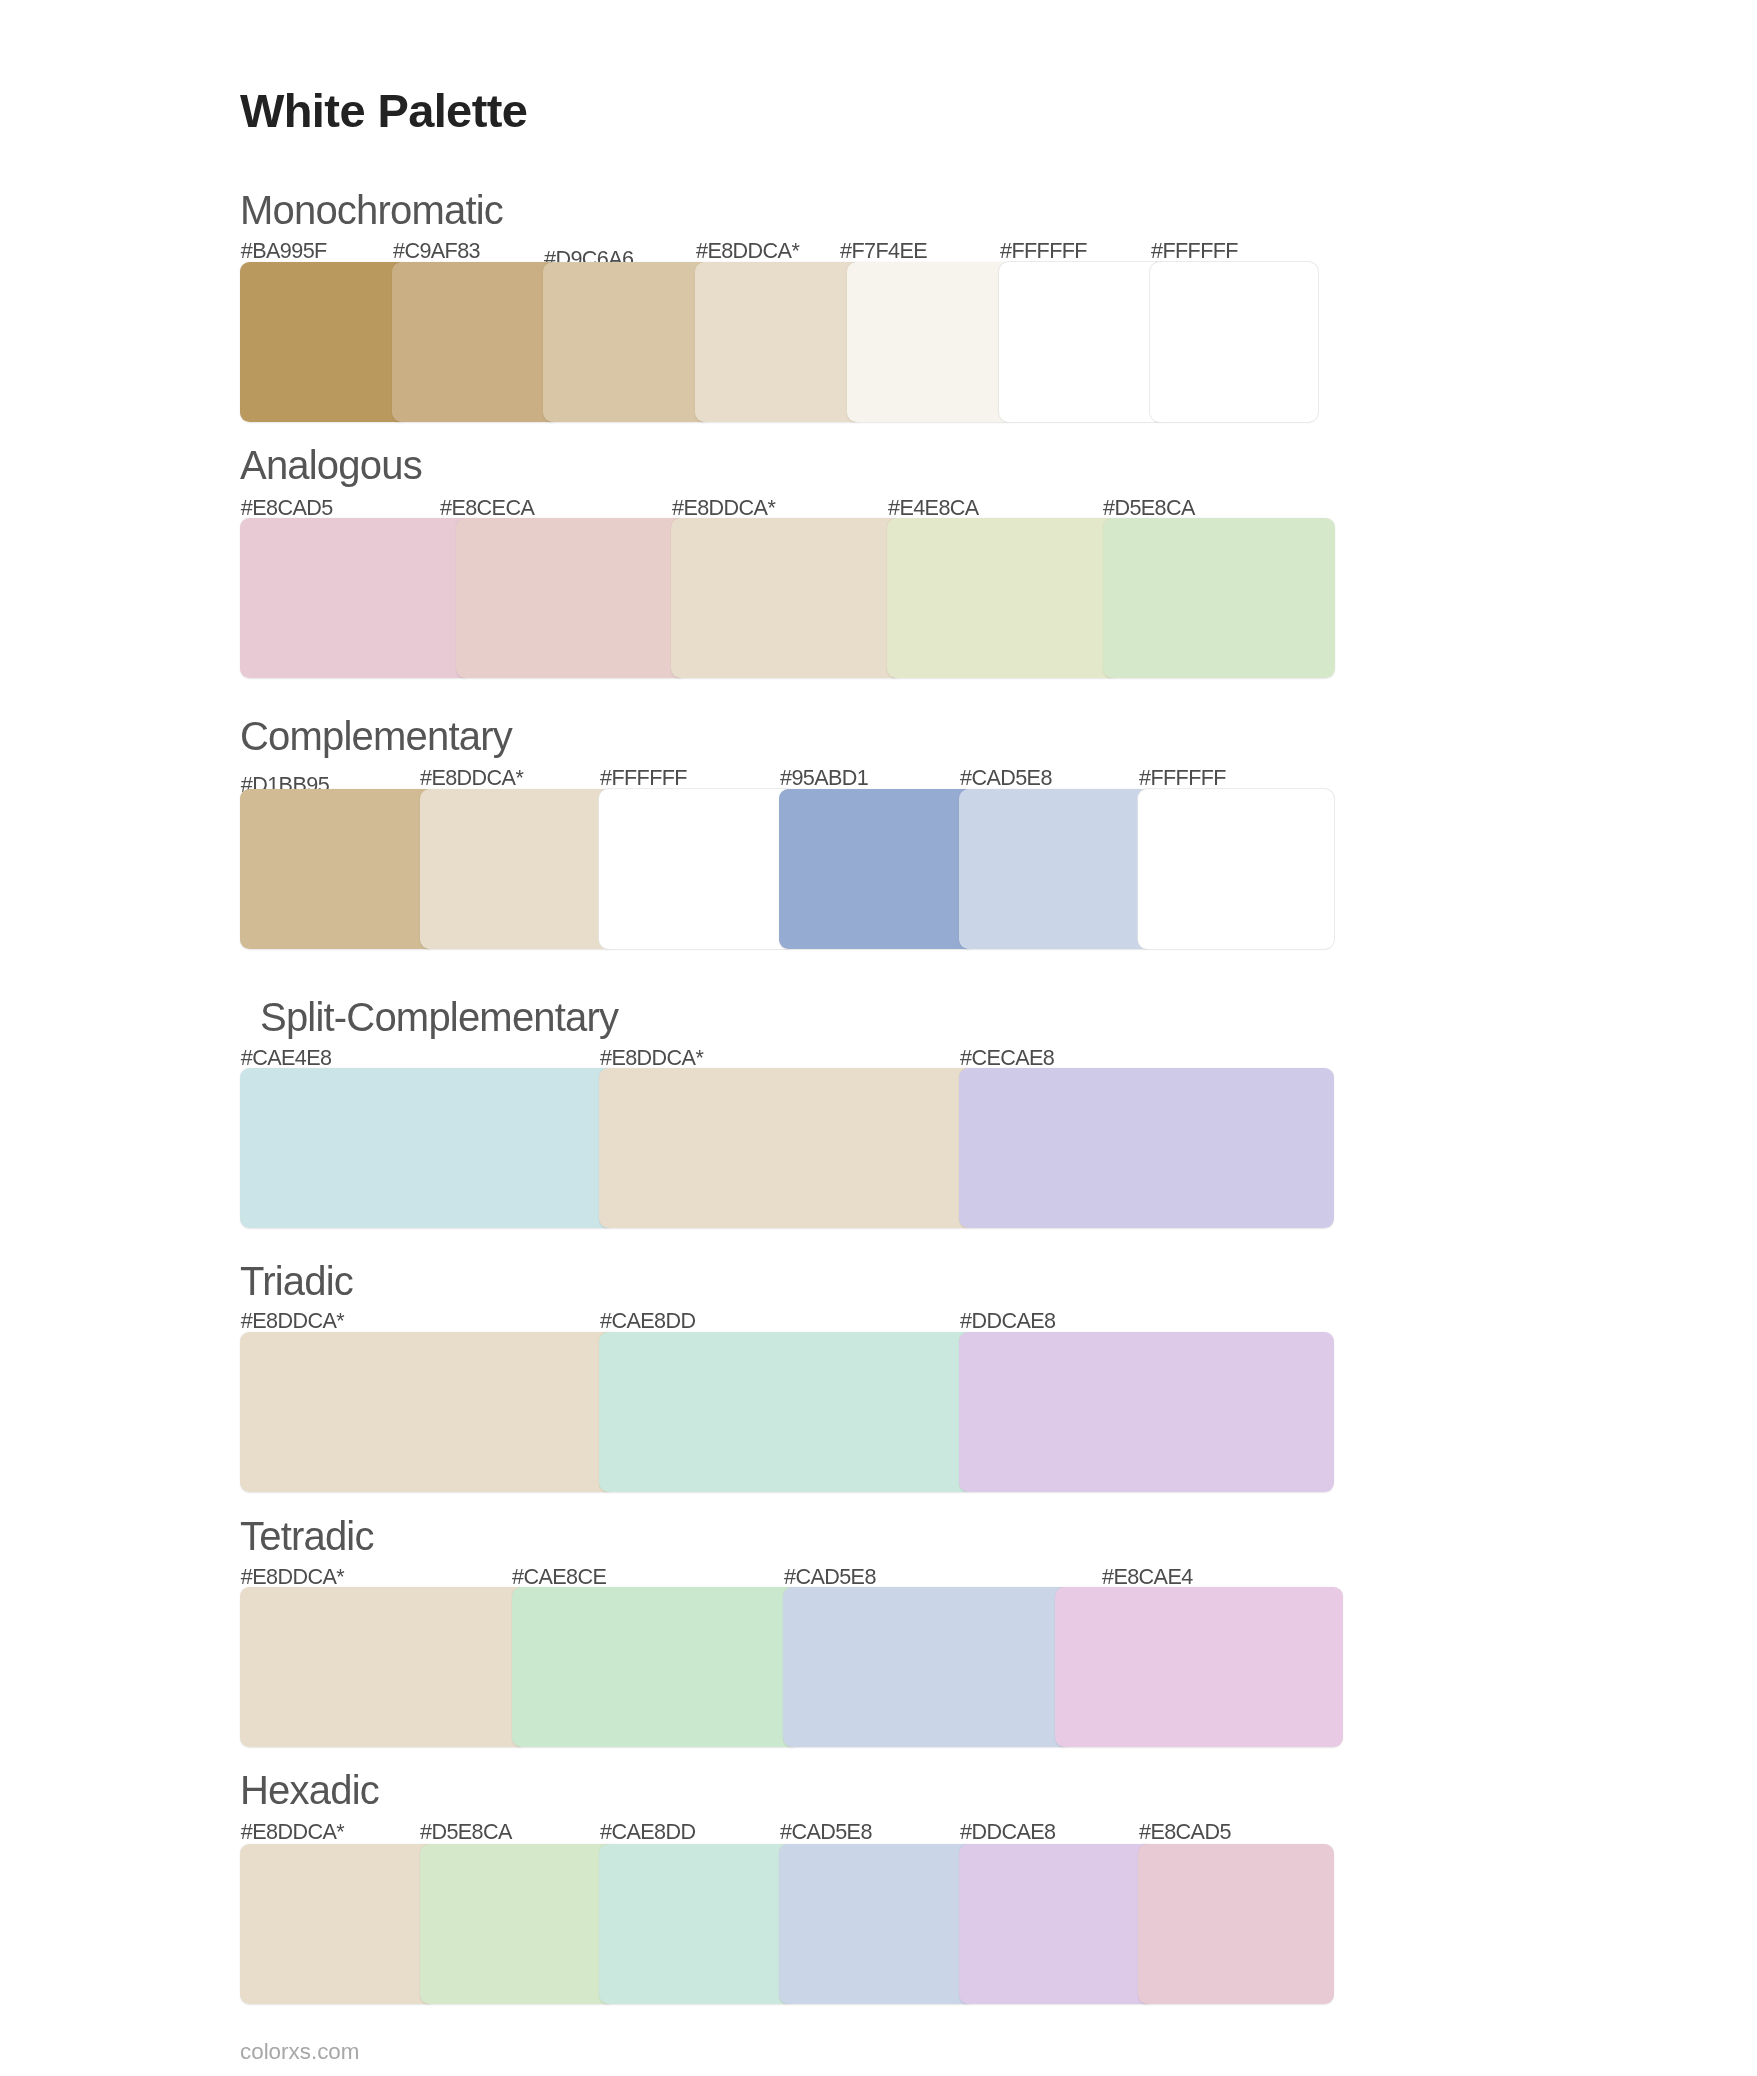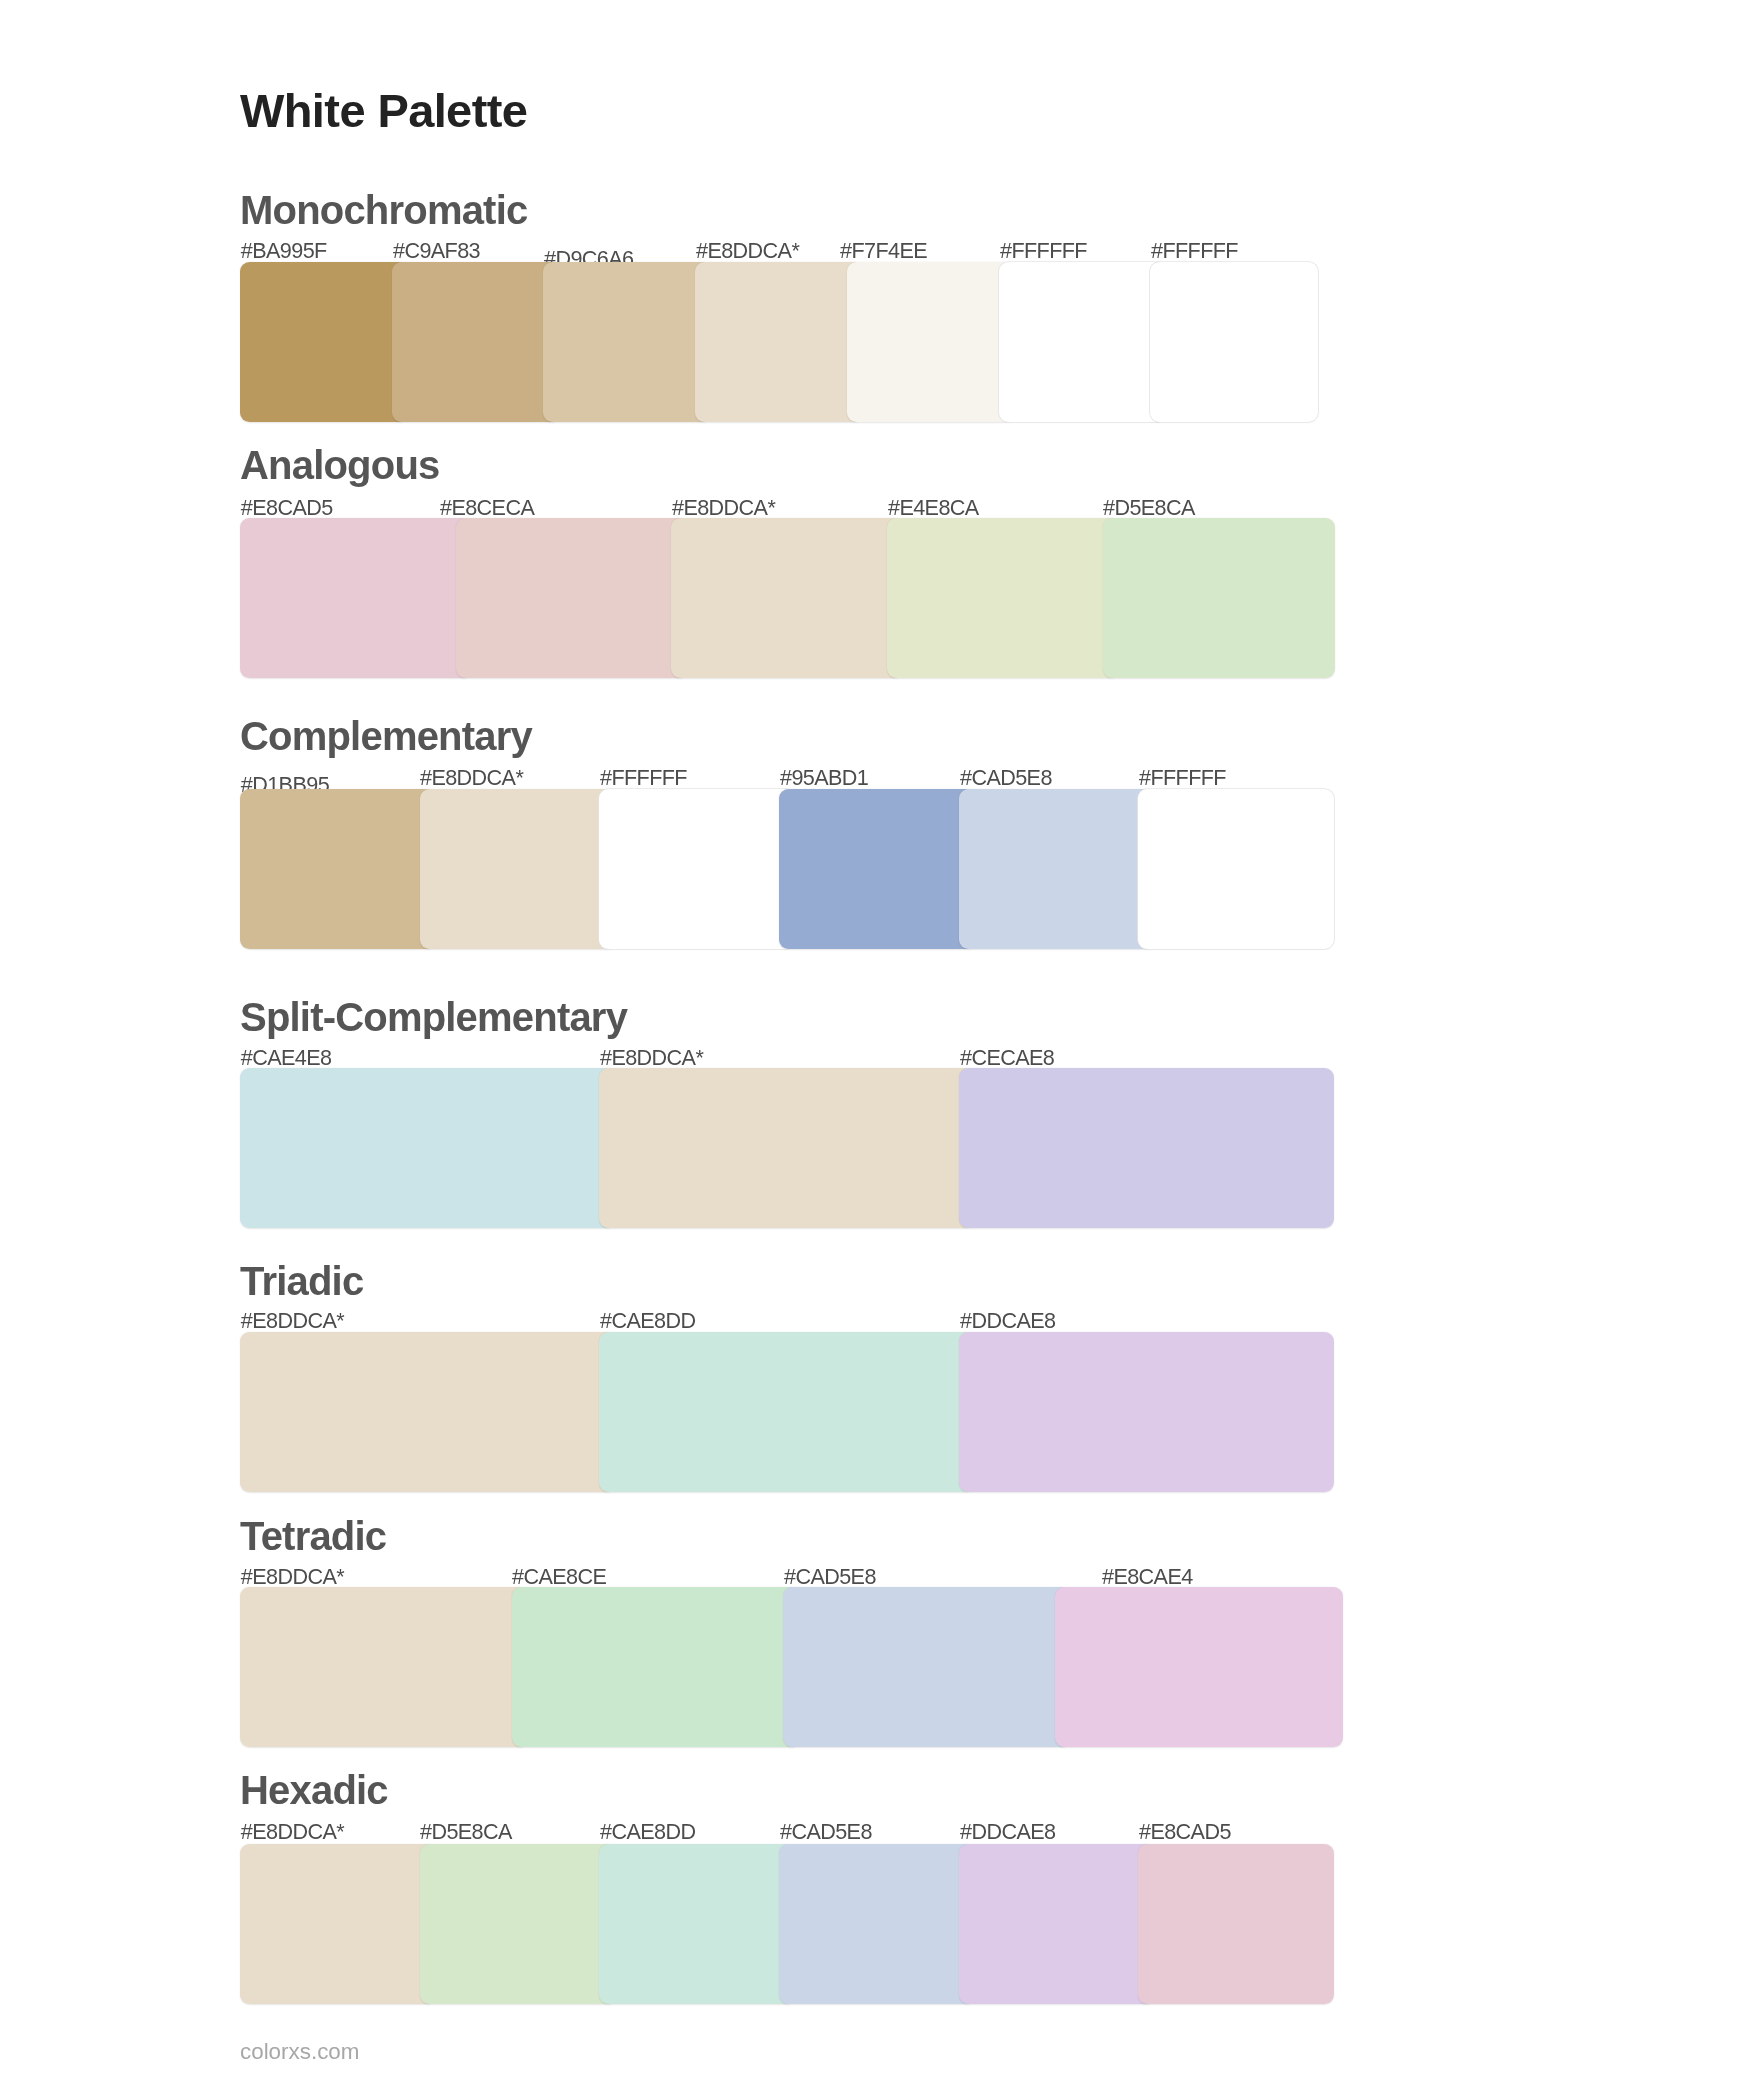--- a/index.html
+++ b/index.html
@@ -19,21 +19,21 @@
   }
   .page-subtitle {
     position:absolute; left:240px; top:87px;
     font-size:47px; font-weight:700; line-height:1.0; color:#222222;
     letter-spacing:-0.6px; white-space:nowrap;
   }
 
   .section { position:absolute; left:240px; top:0; width:1118px; }
   .sec-title {
     position:absolute; left:0;
-    font-size:40px; font-weight:700; line-height:1.0; color:#555555;
+    font-size:40px; font-weight:400; line-height:1.0; color:#555555;
     letter-spacing:-0.8px; white-space:nowrap;text-align:center;
   }
   .lbl {
     position:absolute;
     font-size:21.6px; line-height:1.0; color:#4c4c4c; white-space:nowrap;
     letter-spacing:-0.6px;
   }
   .swatch-strip { position:absolute; left:0; }
   .sw {
     position:absolute; top:0; border-radius:9.6px;
@@ -97,21 +97,21 @@
         <div class="swatch-strip" style="top: 789px; height: 160px;">
           <div class="sw" style="left: 0px; width: 196px; height: 160px; background: rgb(209, 187, 149); z-index: 10;"></div>
           <div class="sw" style="left: 180px; width: 196px; height: 160px; background: rgb(232, 221, 202); z-index: 11;"></div>
           <div class="sw is-white" style="left: 359px; width: 196px; height: 160px; background: rgb(255, 255, 255); z-index: 12;"></div>
           <div class="sw" style="left: 539px; width: 196px; height: 160px; background: rgb(149, 171, 209); z-index: 13;"></div>
           <div class="sw" style="left: 719px; width: 196px; height: 160px; background: rgb(202, 213, 232); z-index: 14;"></div>
           <div class="sw is-white" style="left: 898px; width: 196px; height: 160px; background: rgb(255, 255, 255); z-index: 15;"></div>
         </div>
       </div>
       <div class="section">
-        <div class="sec-title" style="top: 997px;">Split-Complementary</div>
+        <div class="sec-title" style="top: 997px; margin-left: 20px;">Split-Complementary</div>
         <div class="lbl" style="left: 0.8px; top: 1047px;">#CAE4E8</div>
         <div class="lbl" style="left: 360px; top: 1047px;">#E8DDCA*</div>
         <div class="lbl" style="left: 720px; top: 1047px;">#CECAE8</div>
         <div class="swatch-strip" style="top: 1068px; height: 160px;">
           <div class="sw" style="left: 0px; width: 375px; height: 160px; background: rgb(202, 228, 232); z-index: 10;"></div>
           <div class="sw" style="left: 359px; width: 375px; height: 160px; background: rgb(232, 221, 202); z-index: 11;"></div>
           <div class="sw" style="left: 719px; width: 375px; height: 160px; background: rgb(206, 202, 232); z-index: 12;"></div>
         </div>
       </div>
       <div class="section">

